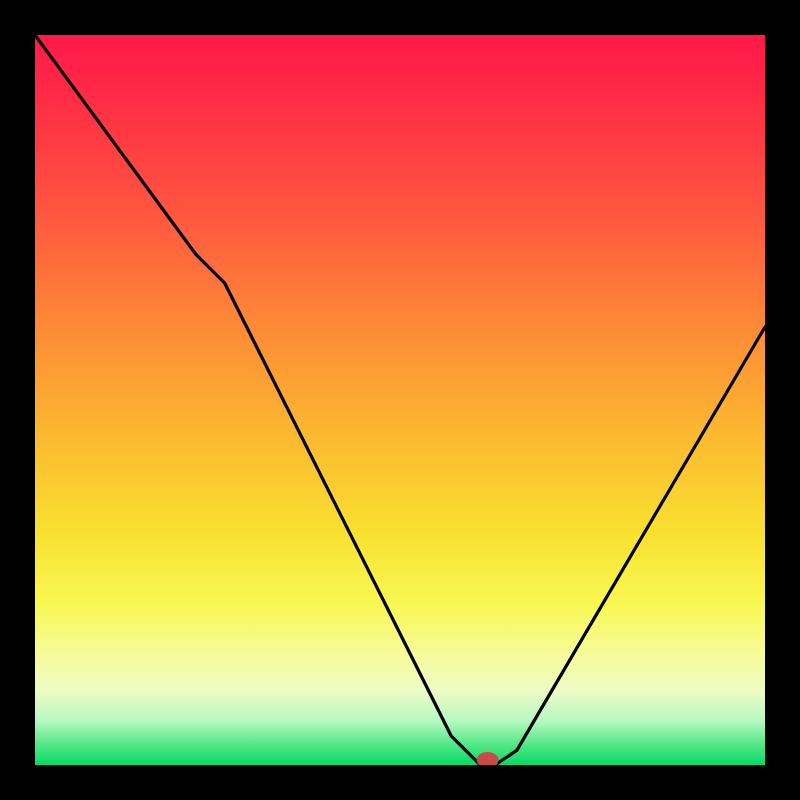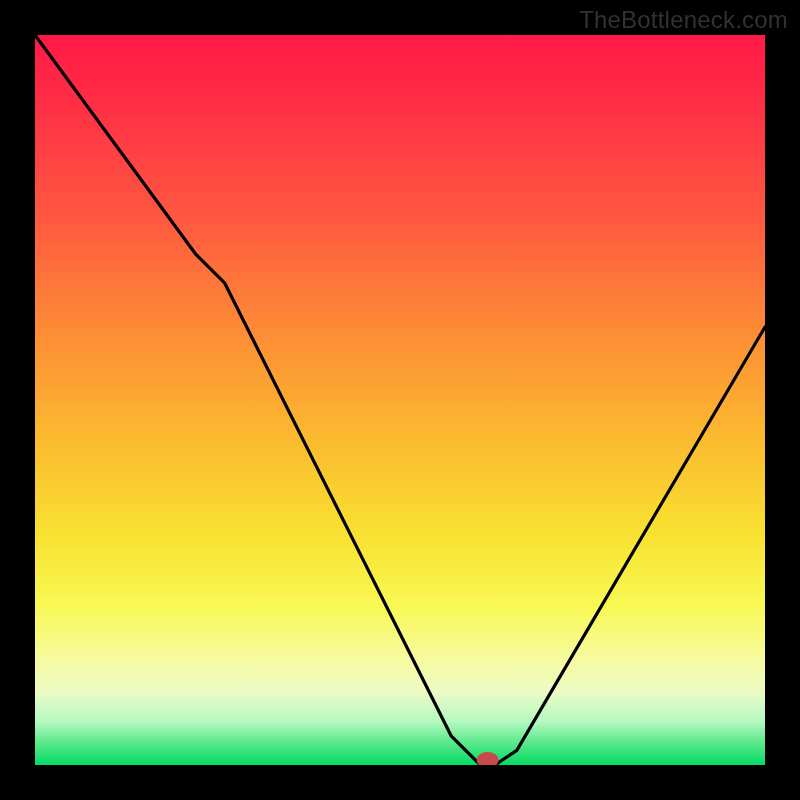--- a/index.html
+++ b/index.html
@@ -55,21 +55,20 @@
     top: 0;
     width: 730px;
     height: 730px;
   }
 </style>
 </head>
 <body>
 
 <div class="chart-container">
 
-  <div class="attribution">TheBottleneck.com</div>
 
   <div class="plot-area">
     <svg class="plot-svg" viewBox="0 0 730 730" preserveAspectRatio="none">
       <path fill="none" stroke="#000000" stroke-width="3.2" stroke-linecap="round" stroke-linejoin="round" d="M0.00 0.00 L160.60 219.00 L189.80 248.20 L416.10 700.80 L445.30 730.00 L459.90 730.00 L481.80 715.40 L730.00 292.00"></path>
       <ellipse rx="11" ry="8" cx="452.60" cy="725.00" fill="#c94a4a"></ellipse>
     </svg>
   </div>
 
 </div>
 

